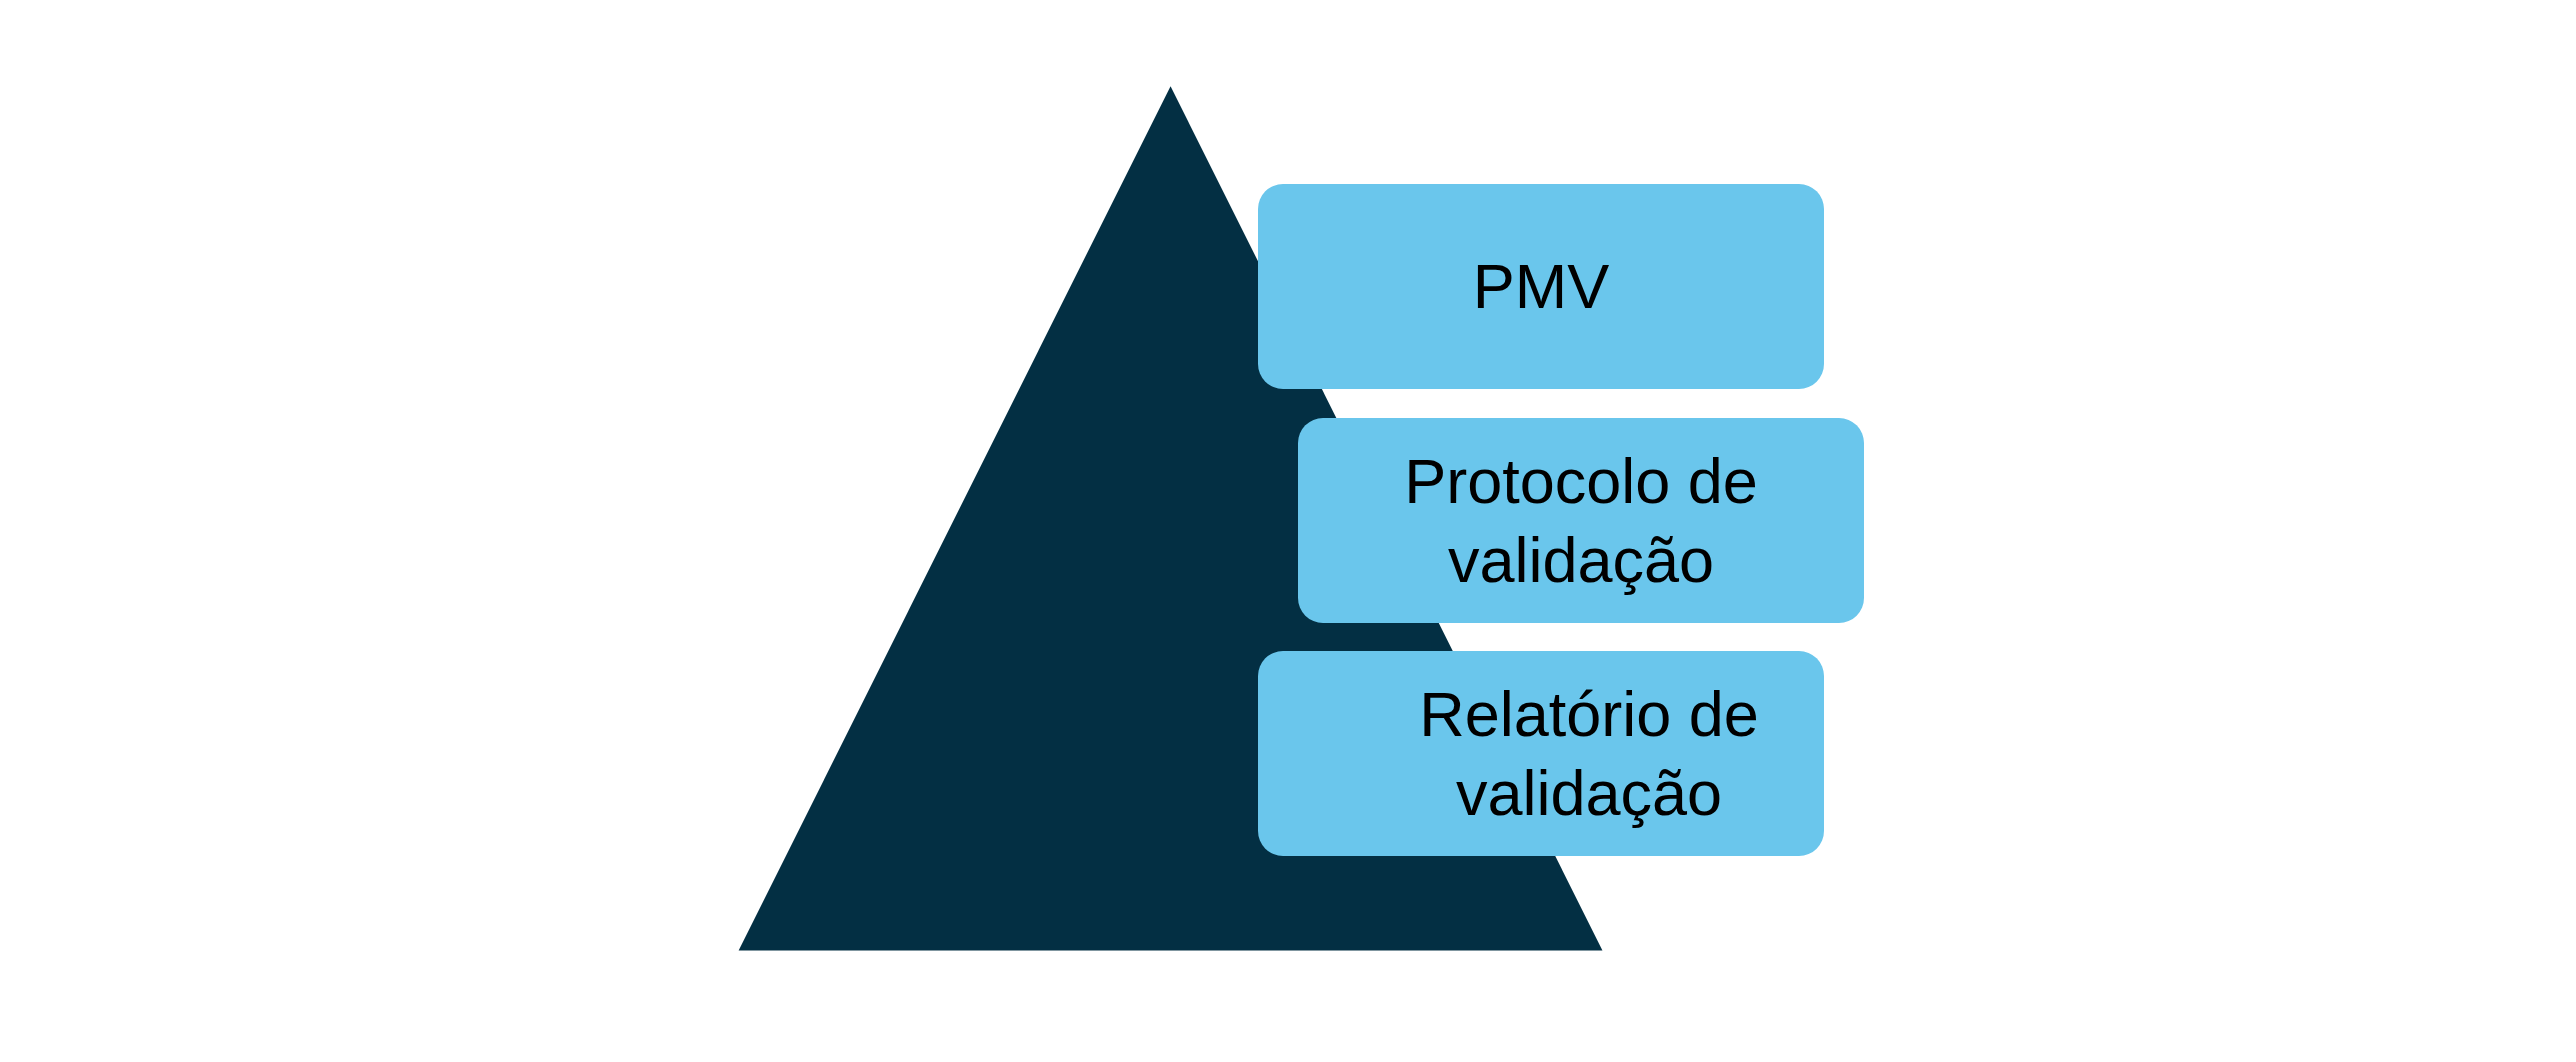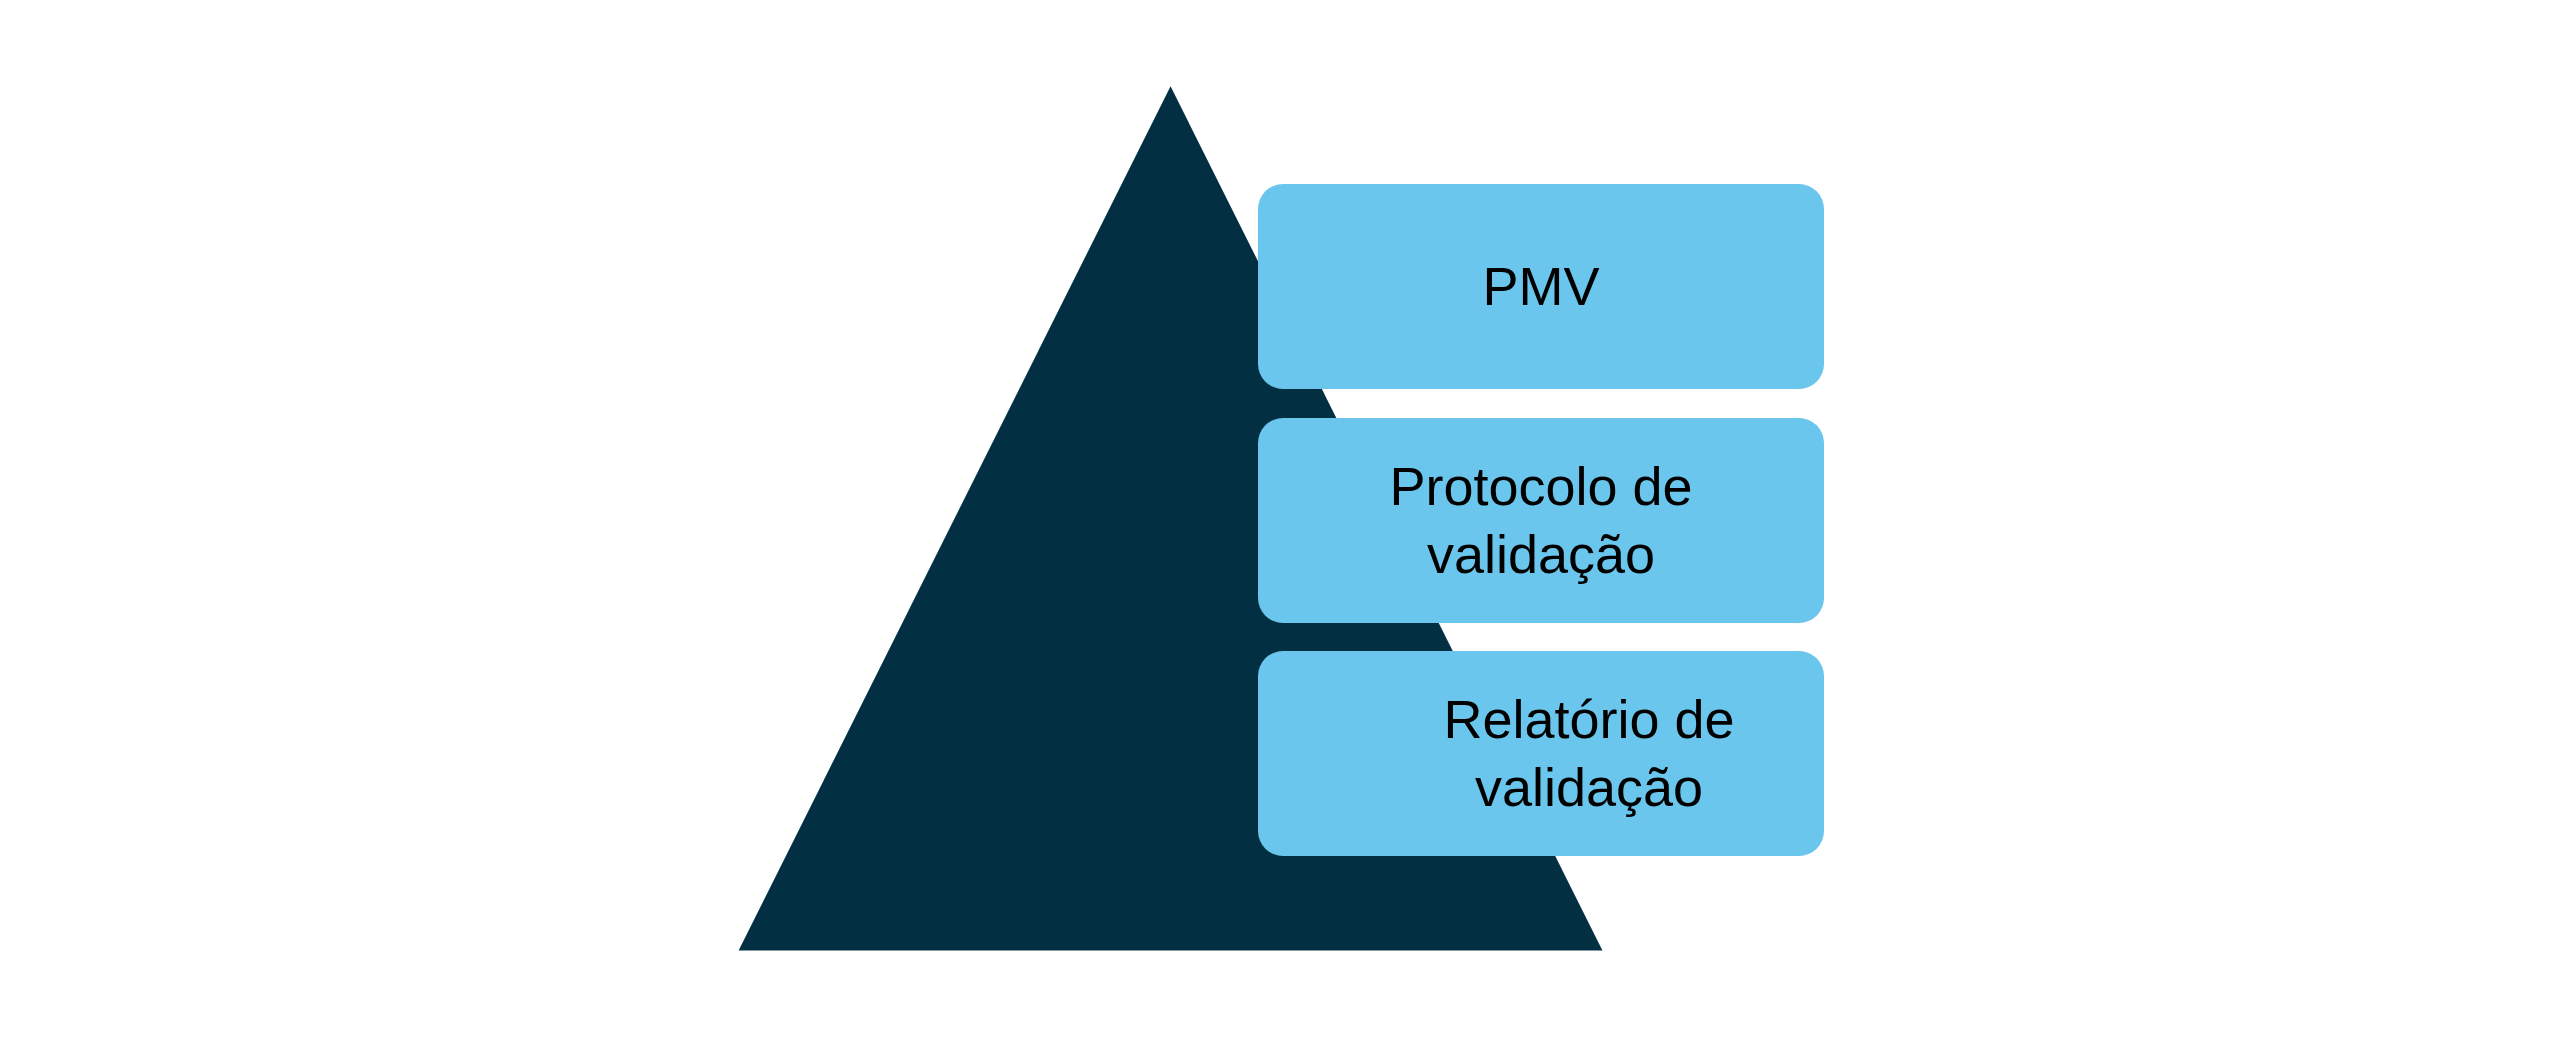--- a/index.html
+++ b/index.html
@@ -32,27 +32,27 @@
     position: absolute;
     left: 1258px;
     width: 566px;
     height: 205px;
     border-radius: 25px;
     display: flex;
     align-items: center;
     justify-content: center;
   }
   .level-box.b1 { top: 184px; }
-  .level-box.b2 { top: 418px; }
+  .level-box.b2 { top: 418px; margin-left: 40px; }
   .level-box.b3 { top: 651px; }
   .level-label {
     display: block;
     max-width: 470px;
     text-align: center;
-    font-size: 54px;
+    font-size: 63px;
     line-height: 1.25;
     letter-spacing: 0;
   }
 </style>
 </head>
 <body>
 
 <div class="canvas" style="background: rgb(255, 255, 255);">
 
   <svg class="pyramid-svg" viewBox="0 0 4276 1763" xmlns="http://www.w3.org/2000/svg">

